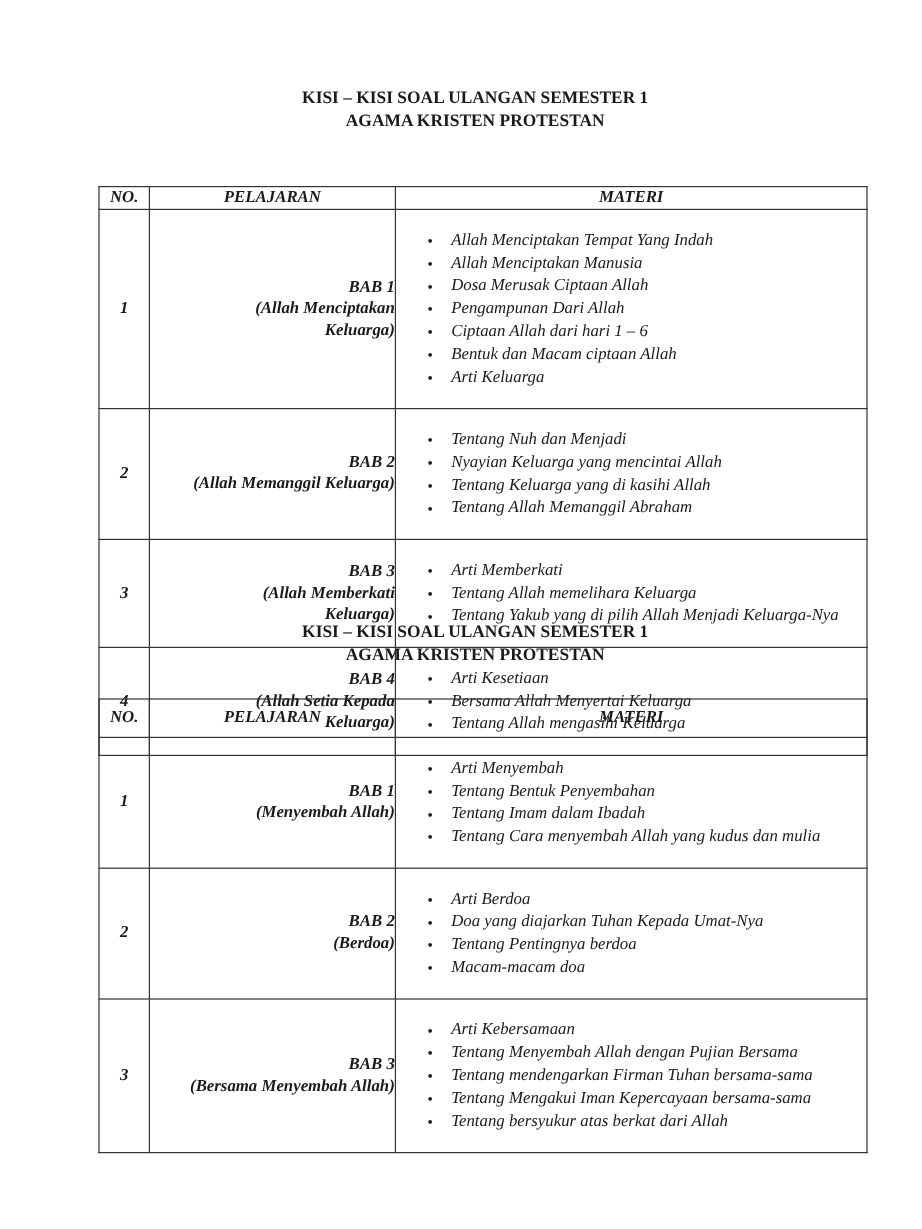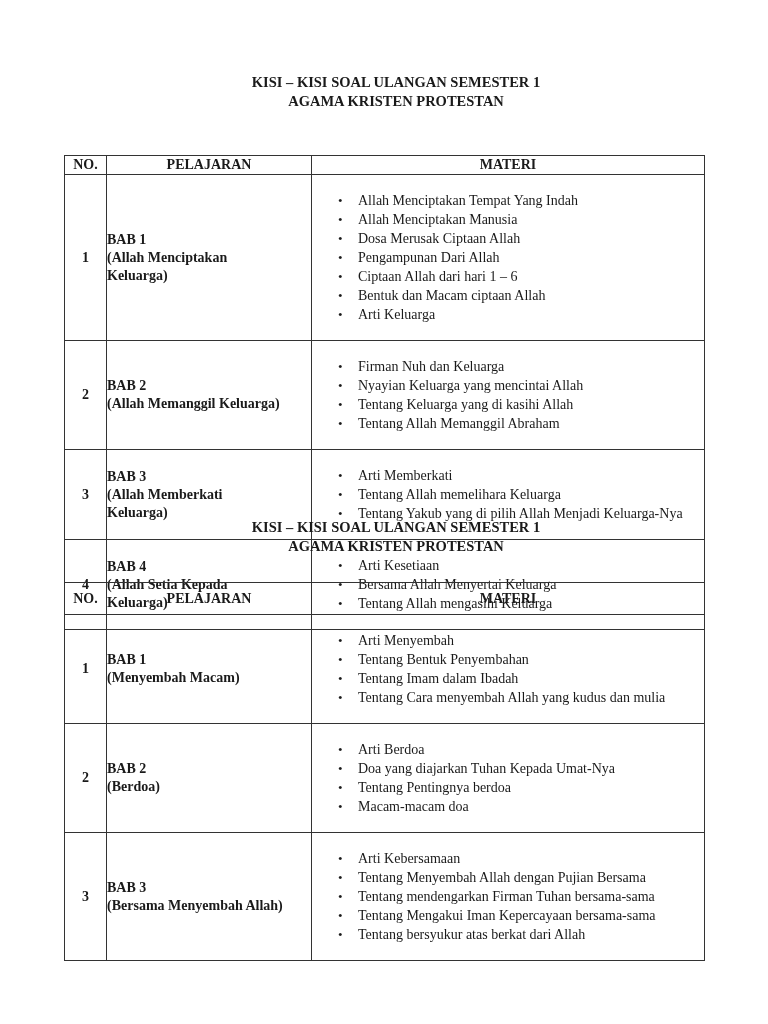--- a/index.html
+++ b/index.html
@@ -3,27 +3,28 @@
 <meta charset="utf-8">
 <style>
   html, body { margin:0; padding:0; }
   body {
     width:768px; height:1024px; background:#ffffff; position:relative; overflow:hidden;
     font-family:"Liberation Serif", "DejaVu Serif", serif; color:#1a1a1a;
   }
   .title-block { position:absolute; left:12px; width:768px; text-align:center; font-weight:bold; font-size:14.5px; }
   .title-block div { height:19px; line-height:19px; }
   table.kisi {
-    position:absolute; left:64px; width:640px; border-collapse:collapse; table-layout:fixed;
+    position:absolute; left:82px; width:640px; border-collapse:collapse; table-layout:fixed;
     font-size:14px;
+    font-style:italic;
   }
   table.kisi td, table.kisi th { border:1.3px solid #333; padding:0; vertical-align:middle; }
   table.kisi th { font-weight:bold; text-align:center; }
   td.no { text-align:center; font-weight:bold; }
-  td.pel { text-align:left; font-weight:bold; line-height:18px; }
+  td.pel { text-align:right; font-weight:bold; line-height:18px; }
   td.mat { padding-left:8px !important; }
   ul.mat-list { list-style:none; margin:16px; padding:0; }
   ul.mat-list li { position:relative; padding-left:22px; white-space:nowrap; }
   ul.mat-list li::before { content:"•"; position:absolute; left:2px; top:0; font-size:13px; }
   col.c1 { width:42px; } col.c2 { width:205px; } col.c3 { width:393px; }
   #t1 { top:155px; }
   #t1 th { height:18px; line-height:18px; }
   #t1 ul.mat-list li { height:19px; line-height:19px; }
   #t2 { top:582px; }
   #t2 th { height:31px; }
@@ -69,21 +70,21 @@
     </td>
   </tr>
   <tr>
     <td class="no">2</td>
     <td class="pel">
       <div>BAB 2</div>
       <div>(Allah Memanggil Keluarga)</div>
     </td>
     <td class="mat">
       <ul class="mat-list">
-        <li>Firman Nuh dan Keluarga</li>
+        <li>Tentang Nuh dan Menjadi</li>
         <li>Nyayian Keluarga yang mencintai Allah</li>
         <li>Tentang Keluarga yang di kasihi Allah</li>
         <li>Tentang Allah Memanggil Abraham</li>
       </ul>
     </td>
   </tr>
   <tr>
     <td class="no">3</td>
     <td class="pel">
       <div>BAB 3</div>
@@ -130,21 +131,21 @@
   <tbody>
       <tr>
     <th>NO.</th>
     <th>PELAJARAN</th>
     <th>MATERI</th>
   </tr>
   <tr>
     <td class="no">1</td>
     <td class="pel">
       <div>BAB 1</div>
-      <div>(Menyembah Macam)</div>
+      <div>(Menyembah Allah)</div>
     </td>
     <td class="mat">
       <ul class="mat-list">
         <li>Arti Menyembah</li>
         <li>Tentang Bentuk Penyembahan</li>
         <li>Tentang Imam dalam Ibadah</li>
         <li>Tentang Cara menyembah Allah yang kudus dan mulia</li>
       </ul>
     </td>
   </tr>

